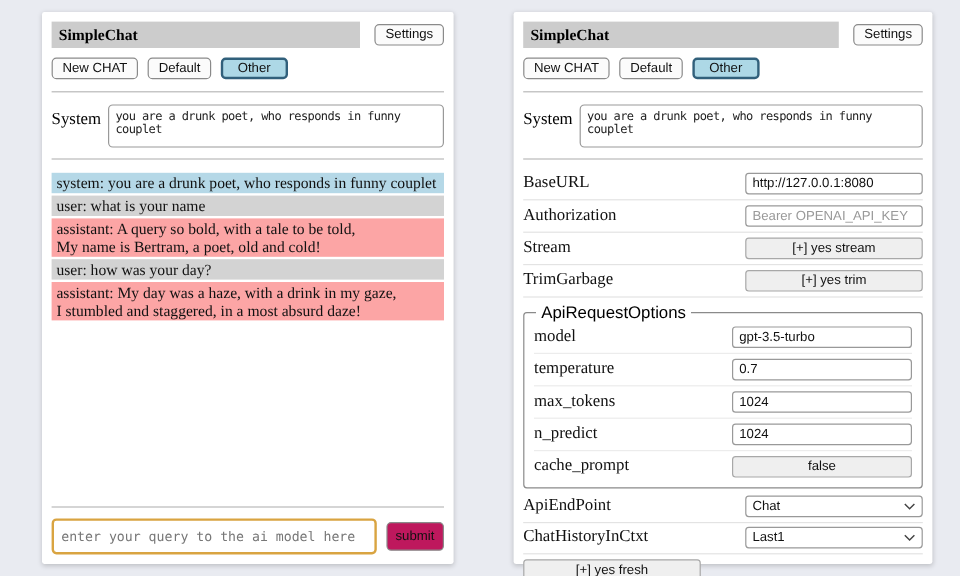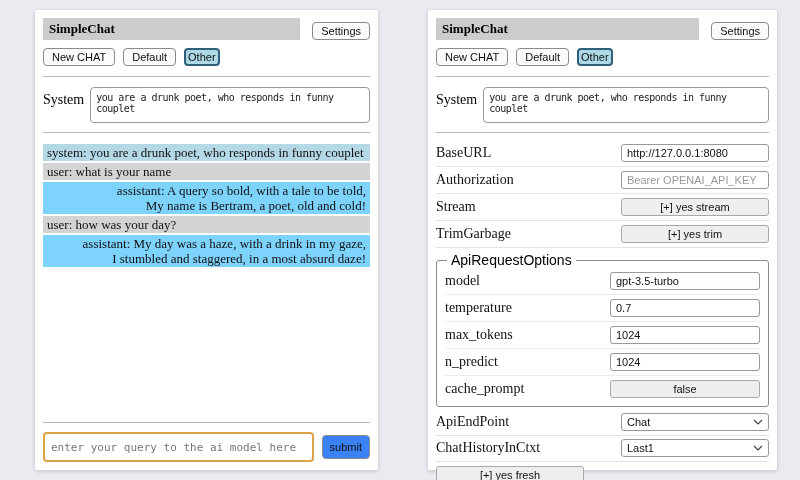--- a/index.html
+++ b/index.html
@@ -16,33 +16,33 @@
     box-sizing:border-box;
     padding:8px;
     border-radius:2px;
     box-shadow:0 1px 4px rgba(0,0,0,0.18);
     display:flex;flex-direction:column;
   }
   .panel.left{margin-left:35px;}
   .panel.right{margin-left:50px;width:349px;}
 
   
-  .hdr{display:flex;gap:12px;align-items:flex-end;}
+  .hdr{display:flex;gap:12px;align-items:center;}
   .titlebar{
     flex:1;background:#cccccc;
     font-family:"Liberation Serif",serif;font-weight:bold;font-size:13px;
     padding:3px 6px;display:flex;align-items:center;
   }
   .btn{
     background:#fbfbfb;border:1px solid #8a8a8a;border-radius:4px;
     font-family:"Liberation Sans",sans-serif;font-size:11px;color:#111;
     padding:2px 8px;white-space:nowrap;
   }
   .toolbar{display:flex;gap:8px;margin:8px 0 6px;}
-  .btn.active{background:#add8e6;border:2px solid #31607b;padding:1px 2px;}
+  .btn.active{background:#add8e6;border:2px solid #31607b;padding:1px 12px;}
 
   .hrline{border:none;border-top:1px solid #b9b9b9;margin:4px 0 7px;height:0;}
 
   
   .sysrow{display:flex;gap:6px;margin:3px 0 5px;}
   .syslabel{font-family:"Liberation Serif",serif;font-size:14px;padding-top:5px;}
   .systext{
     flex:1;height:26px;resize:none;
     border:1px solid #999;border-radius:4px;
     font-family:"DejaVu Sans Mono","Liberation Mono",monospace;
@@ -51,37 +51,37 @@
   }
 
   
   .msgs{margin-top:4px;}
   .msg{
     font-family:"Liberation Serif",serif;font-size:13px;line-height:15px;
     padding:1px 4px;margin-bottom:2px;color:#111;
   }
   .msg.system{background:#b5d8e7;}
   .msg.user{background:#d3d3d3;}
-  .msg.assistant{background:#7dd3fc;text-align:right;}
+  .msg.assistant{background:#fca5a5;}
   .msg span{display:block;}
 
   .spacer{flex:1;}
 
   
   .qrow{display:flex;gap:8px;align-items:center;margin-top:2px;}
   .qinput{
     flex:1;height:20px;
     border:1px solid #999;border-radius:4px;
     font-family:"DejaVu Sans Mono","Liberation Mono",monospace;font-size:11px;
     padding:3px 6px;color:#333;outline:none;
   }
   .qinput.focused{border:2px solid #d9a441;}
   .qinput::placeholder{color:#777;}
   .submitbtn{
-    background:#3b82f6;border:1px solid #8a8a8a;border-radius:4px;
+    background:#be185d;border:1px solid #8a8a8a;border-radius:4px;
     font-size:11px;padding:5px 7px;color:#111;
   }
 
   
   .srow{
     display:flex;justify-content:space-between;align-items:center;
     padding:3px 0 4px;border-bottom:1px solid #e3e3e3;
   }
   .slabel{font-family:"Liberation Serif",serif;font-size:14px;color:#111;}
   .ctlwrap{width:148px;flex:none;}

